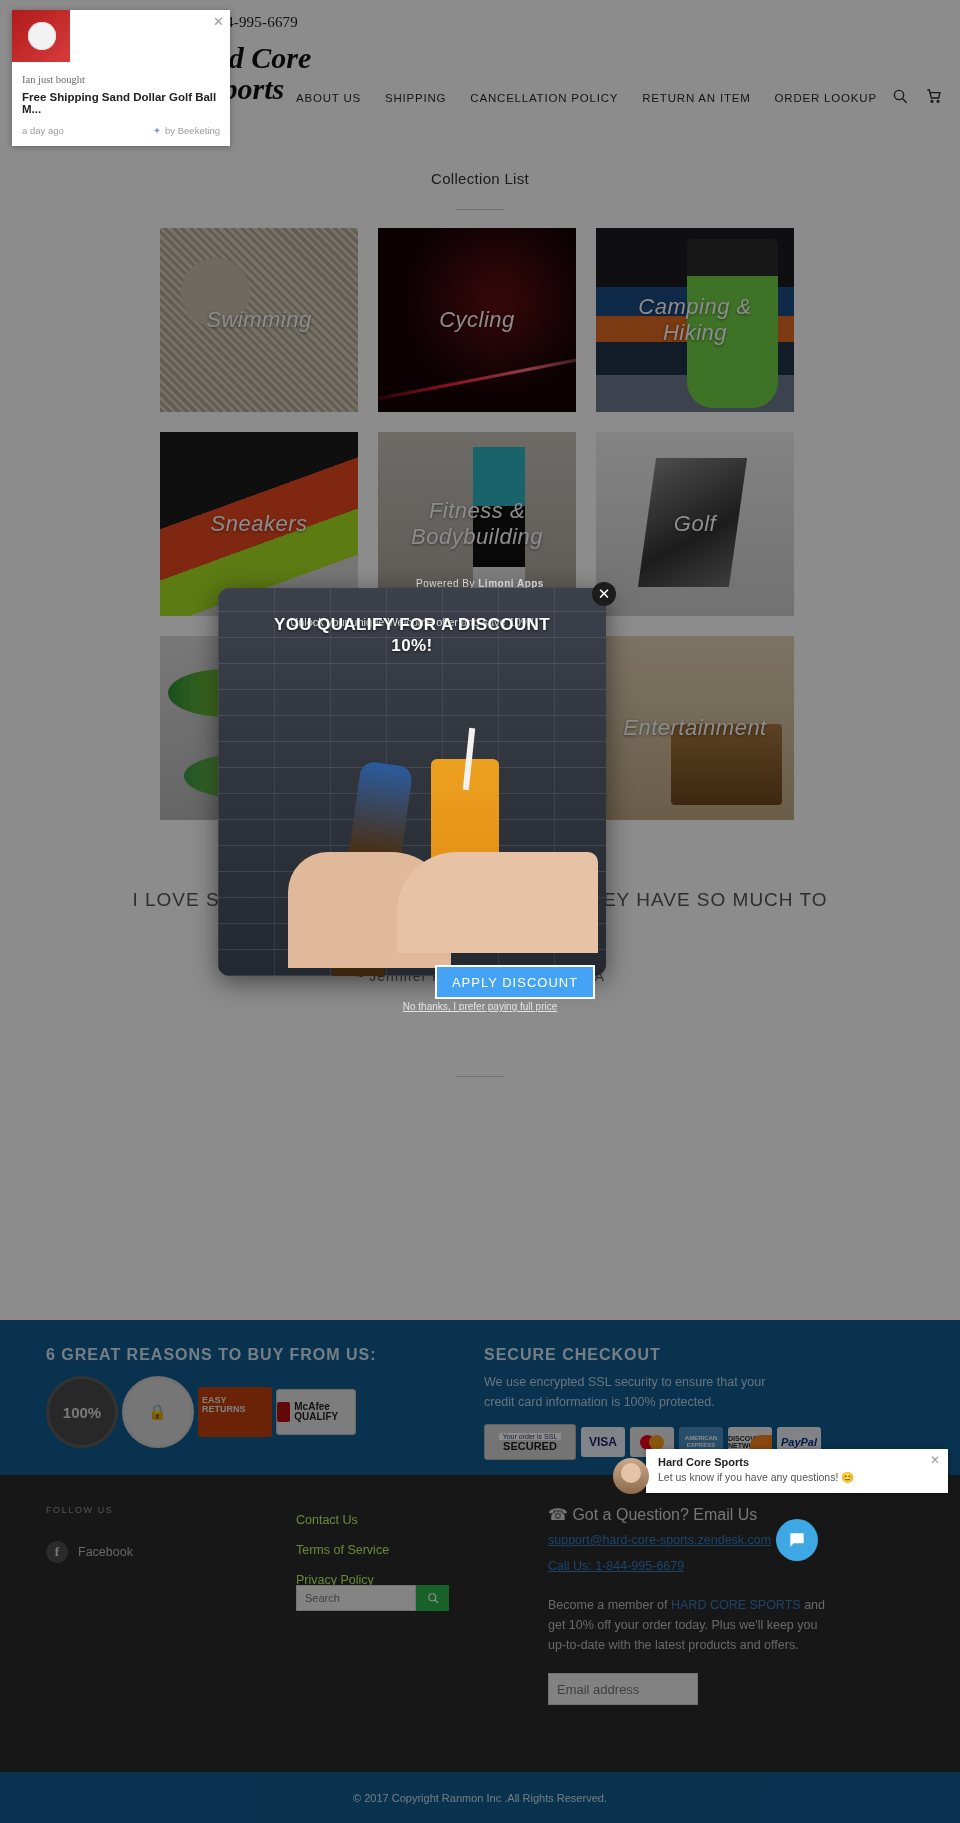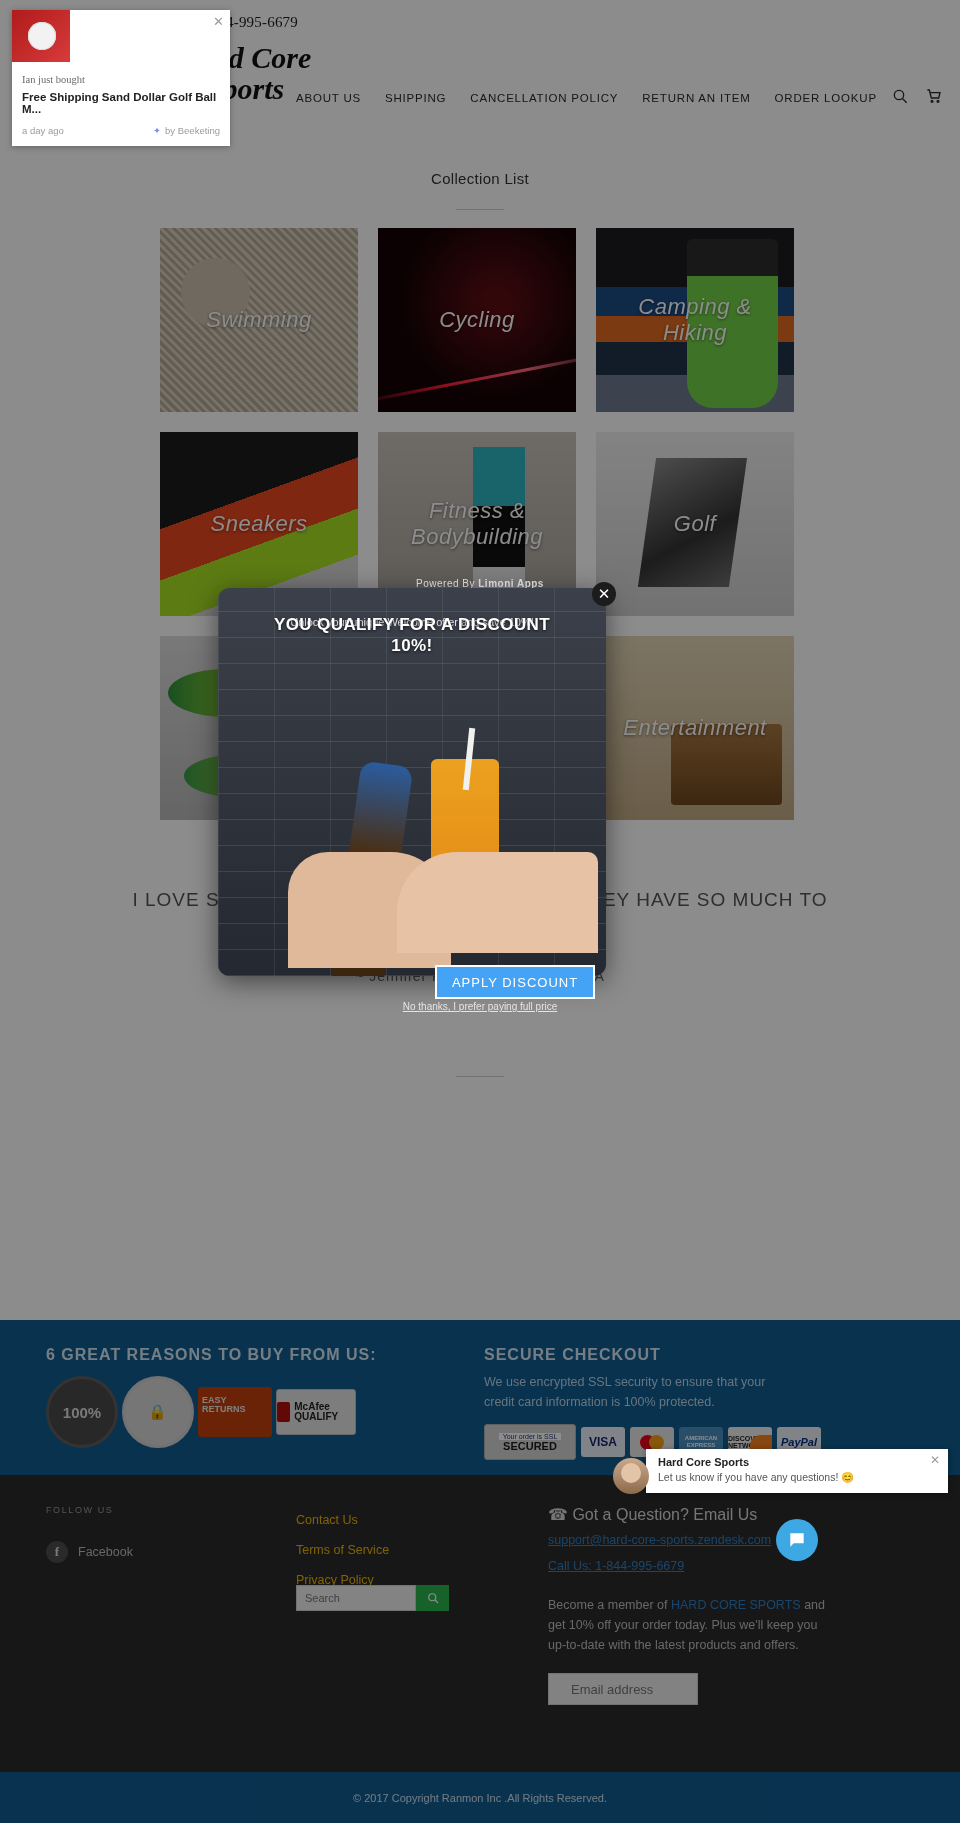--- a/index.html
+++ b/index.html
@@ -107,34 +107,34 @@
   .c-disc:after{content:"";position:absolute;right:0;bottom:0;width:22px;height:22px;background:#f48120;border-radius:50% 0 0 0;}
   .c-pp{background:#eceff4;color:#003087;font-style:italic;font-size:11px;}
 
   
   .footer { position:absolute; left:0; top:1475px; width:960px; height:297px; background:#2b2b2b; color:#bdbdbd;}
   .f-follow{ position:absolute; left:46px; top:30px; font-size:9px; letter-spacing:1.6px; color:#9a9a9a;}
   .f-fb{ position:absolute; left:46px; top:66px; display:flex; align-items:center; gap:10px; font-size:12.5px;}
   .fb-circle{width:22px;height:22px;border-radius:50%;background:#4d4d4d;color:#ddd;display:flex;
      align-items:center;justify-content:center;font-family:"Liberation Serif",serif;font-weight:bold;font-size:13px;}
   .f-links{ position:absolute; left:296px; top:38px; display:flex; flex-direction:column; gap:16px;}
-  .f-links a{ color:#eab308; font-size:12.5px; text-decoration:none;}
+  .f-links a{ color:#bef264; font-size:12.5px; text-decoration:none;}
   .f-search{ position:absolute; left:296px; top:110px; display:flex; }
   .f-search input{ width:120px; height:26px; background:#efefef; border:1px solid #cfcfcf;
      padding:0 8px; font-size:11px; color:#777; font-family:"Liberation Sans",sans-serif;}
   .f-search button{ width:33px; height:26px; background:#2bb24c; border:none; cursor:pointer;
      display:flex;align-items:center;justify-content:center;}
   .f-search button svg{width:12px;height:12px;stroke:#fff;stroke-width:2.4;fill:none;}
   .f-q{ position:absolute; left:548px; top:30px; font-size:16px; color:#d6d6d6;}
   .f-mail{ position:absolute; left:548px; top:58px; font-size:12.5px; color:#2f7fc4;}
   .f-call{ position:absolute; left:548px; top:84px; font-size:12.5px; color:#2f7fc4;}
   .f-become{ position:absolute; left:548px; top:120px; width:290px; font-size:12.5px; line-height:20px; color:#bdbdbd;}
   .f-become b{ color:#2f7fc4; font-weight:normal;}
   .f-email{ position:absolute; left:548px; top:198px; }
-  .f-email input{ width:150px;height:32px;background:#ededed;border:1px solid #cfcfcf;padding:0 22px;
+  .f-email input{ width:150px;height:32px;background:#ededed;border:1px solid #cfcfcf;padding:0 8px;
      font-size:13px;color:#777;font-family:"Liberation Sans",sans-serif;}
   .copy { position:absolute; left:0; top:1772px; width:960px; height:51px; background:#0f5b8f;
           color:#cfe1ef; font-size:11px; display:flex; align-items:center; justify-content:center;}
 
   
   .beek { position:absolute; left:12px; top:10px; width:218px; background:#fff; z-index:60;
           box-shadow:0 1px 6px rgba(0,0,0,.3); }
   .beek .thumb { width:58px; height:52px; background:linear-gradient(135deg,#b01b1b,#d83b3b);
                  position:relative; }
   .beek .thumb:after{content:"";position:absolute;left:16px;top:12px;width:28px;height:28px;

